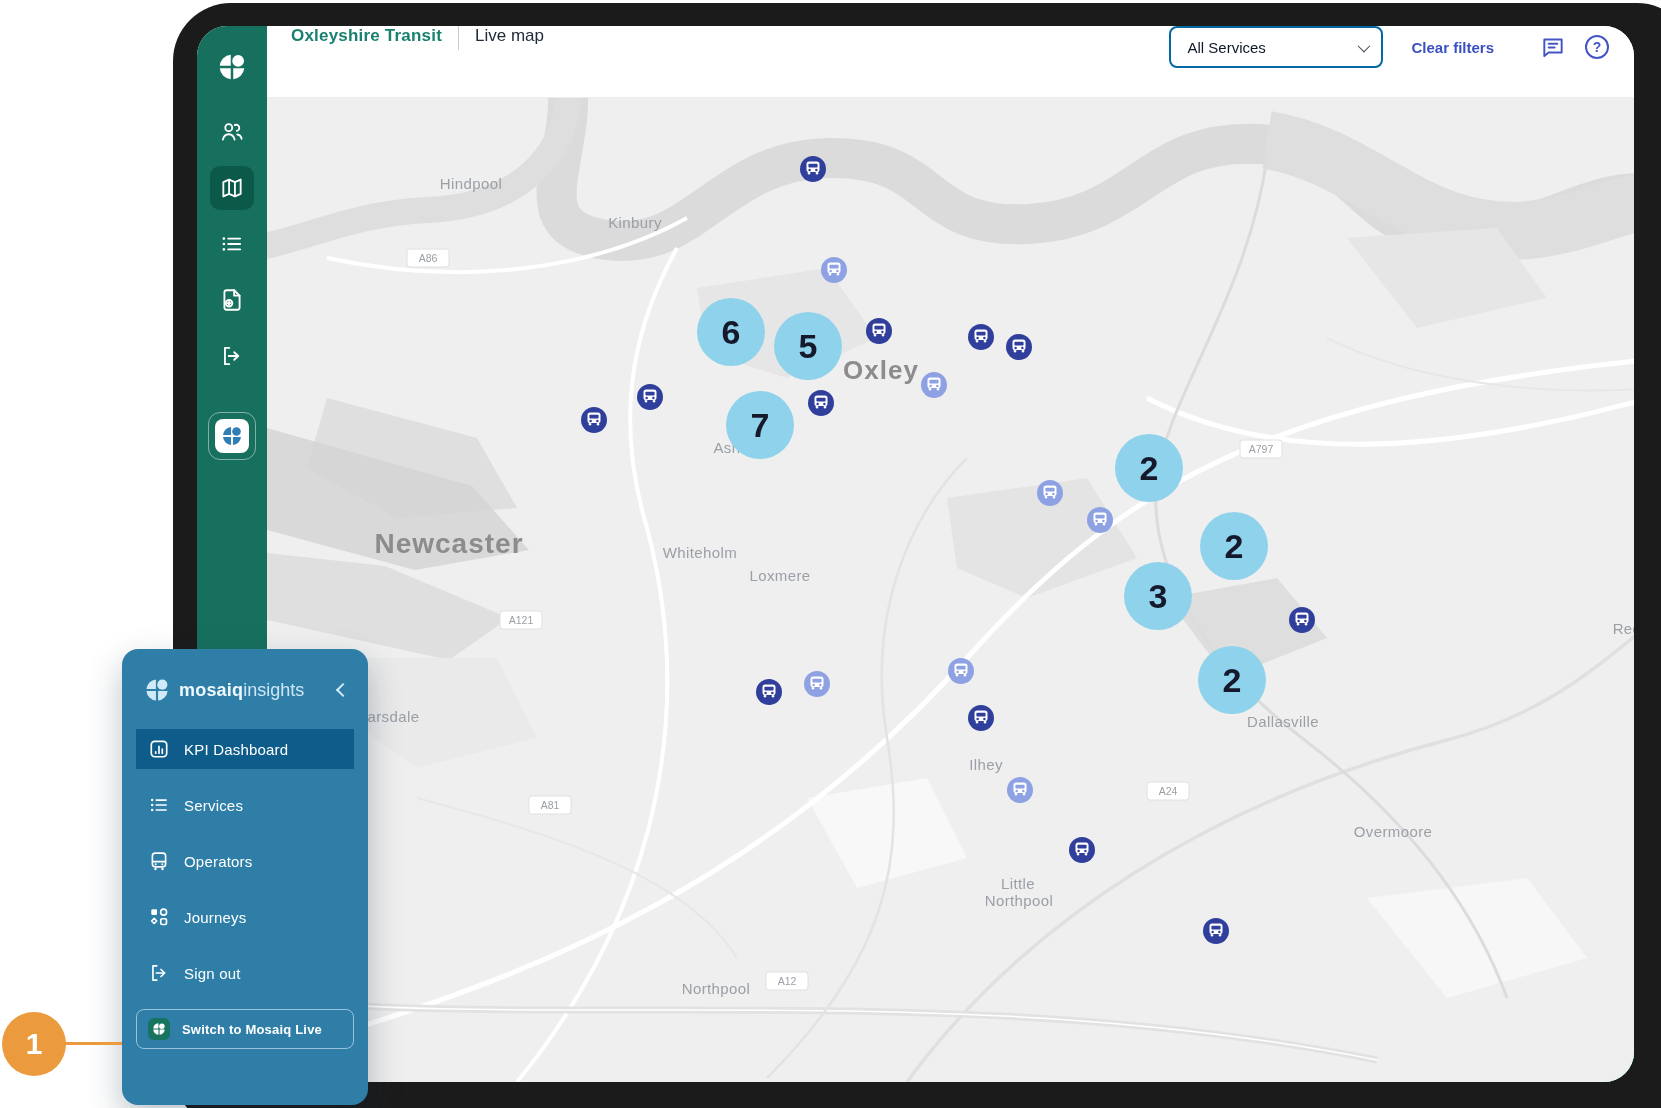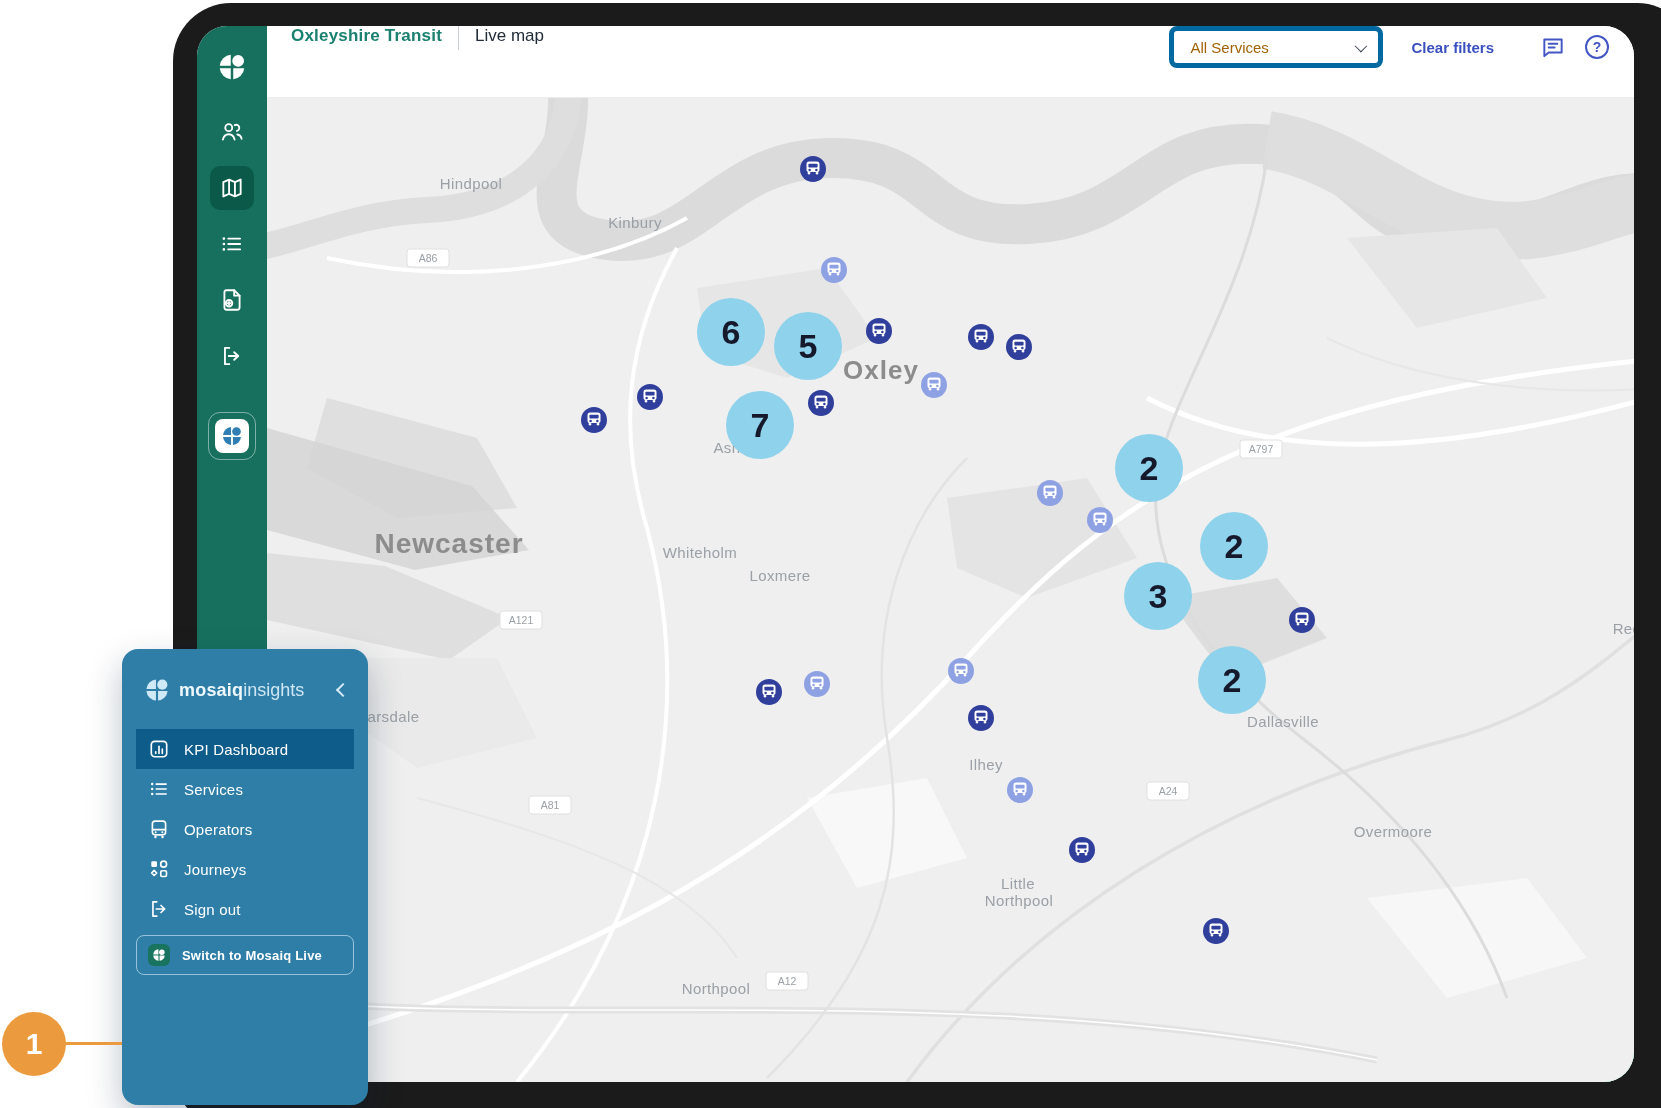--- a/index.html
+++ b/index.html
@@ -29,23 +29,23 @@
                         display:flex; align-items:center; justify-content:center; }
 
   
   .main { flex:1; display:flex; flex-direction:column; min-width:0; }
   .header { height:72px; background:#ffffff; display:flex; align-items:flex-start;
             padding:0 24px 0 24px; border-bottom:1px solid #ececec; flex-shrink:0; }
   .brand { color:#1a8170; font-size:17px; font-weight:700; letter-spacing:.2px; white-space:nowrap; }
   .hdr-divider { width:1px; height:24px; background:#c9ced4; margin:0 16px; }
   .page-title { color:#222c38; font-size:17px; font-weight:500; }
   .hdr-right { margin-left:auto; display:flex; align-items:center; }
-  .select { width:214px; height:42px; border:5px solid #0369a1; border-radius:8px;
+  .select { width:214px; height:42px; border:2px solid #0369a1; border-radius:8px;
             display:flex; align-items:center; padding:0 14px 0 16px; cursor:pointer;
-            color:#a16207; font-size:15px; background:#fff; }
+            color:#0f172a; font-size:15px; background:#fff; }
   .select + .select { margin-left:14px; }
   .select .chev { margin-left:auto; width:9px; height:9px; border-right:1.8px solid #3a4350;
                   border-bottom:1.8px solid #3a4350; transform:rotate(45deg) translateY(-2px); }
   .clear-link { color:#3a50c0; font-size:15px; font-weight:600; margin:0 28px; cursor:pointer; white-space:nowrap; }
   .hdr-icon { width:26px; height:26px; margin-left:18px; cursor:pointer; display:flex;
               align-items:center; justify-content:center; }
   .help-circle { width:24px; height:24px; border:2px solid #4356c4; border-radius:50%;
                  color:#4356c4; font-size:14px; font-weight:700; display:flex;
                  align-items:center; justify-content:center; }
 
@@ -62,21 +62,21 @@
   .panel { position:absolute; left:122px; top:649px; width:246px; height:456px;
            background:#2e7ea8; border-radius:16px; z-index:50; color:#fff;
            box-shadow:0 14px 34px rgba(10,40,60,.28); padding:22px 14px 14px; }
   .panel-head { display:flex; align-items:center; padding:0 6px 0 8px; height:38px; margin-bottom:20px; }
   .panel-head .plogo { width:26px; height:26px; margin-right:9px; flex-shrink:0; }
   .brand-bold { font-size:18px; font-weight:700; color:#eef7fc; letter-spacing:.2px; }
   .brand-light { font-size:18px; font-weight:300; color:#cfe6f3; }
   .collapse { margin-left:auto; width:10px; height:10px; border-left:2px solid #d6ebf7;
               border-bottom:2px solid #d6ebf7; transform:rotate(45deg); cursor:pointer; }
   .nav-item { display:flex; align-items:center; height:40px; border-radius:0;
-              padding:0 12px; cursor:pointer; }
+              padding:0 12px; margin-bottom:16px; cursor:pointer; }
   .nav-item.active { background:#0d5c8a; }
   .nav-item .nicon { width:22px; height:22px; margin-right:14px; flex-shrink:0;
                      display:flex; align-items:center; justify-content:center; }
   .nav-item .nlabel { font-size:15px; font-weight:500; color:#ffffff; letter-spacing:.2px; }
   .switch-btn { display:flex; align-items:center; height:40px; border:1px solid rgba(222,240,250,.6);
                 border-radius:8px; padding:0 11px; margin-top:6px; cursor:pointer; }
   .switch-btn .gtile { width:22px; height:22px; background:#18745f; border-radius:6px;
                        display:flex; align-items:center; justify-content:center; margin-right:12px; }
   .switch-btn .slabel { font-size:13px; font-weight:600; color:#ffffff; letter-spacing:.2px; }
 

